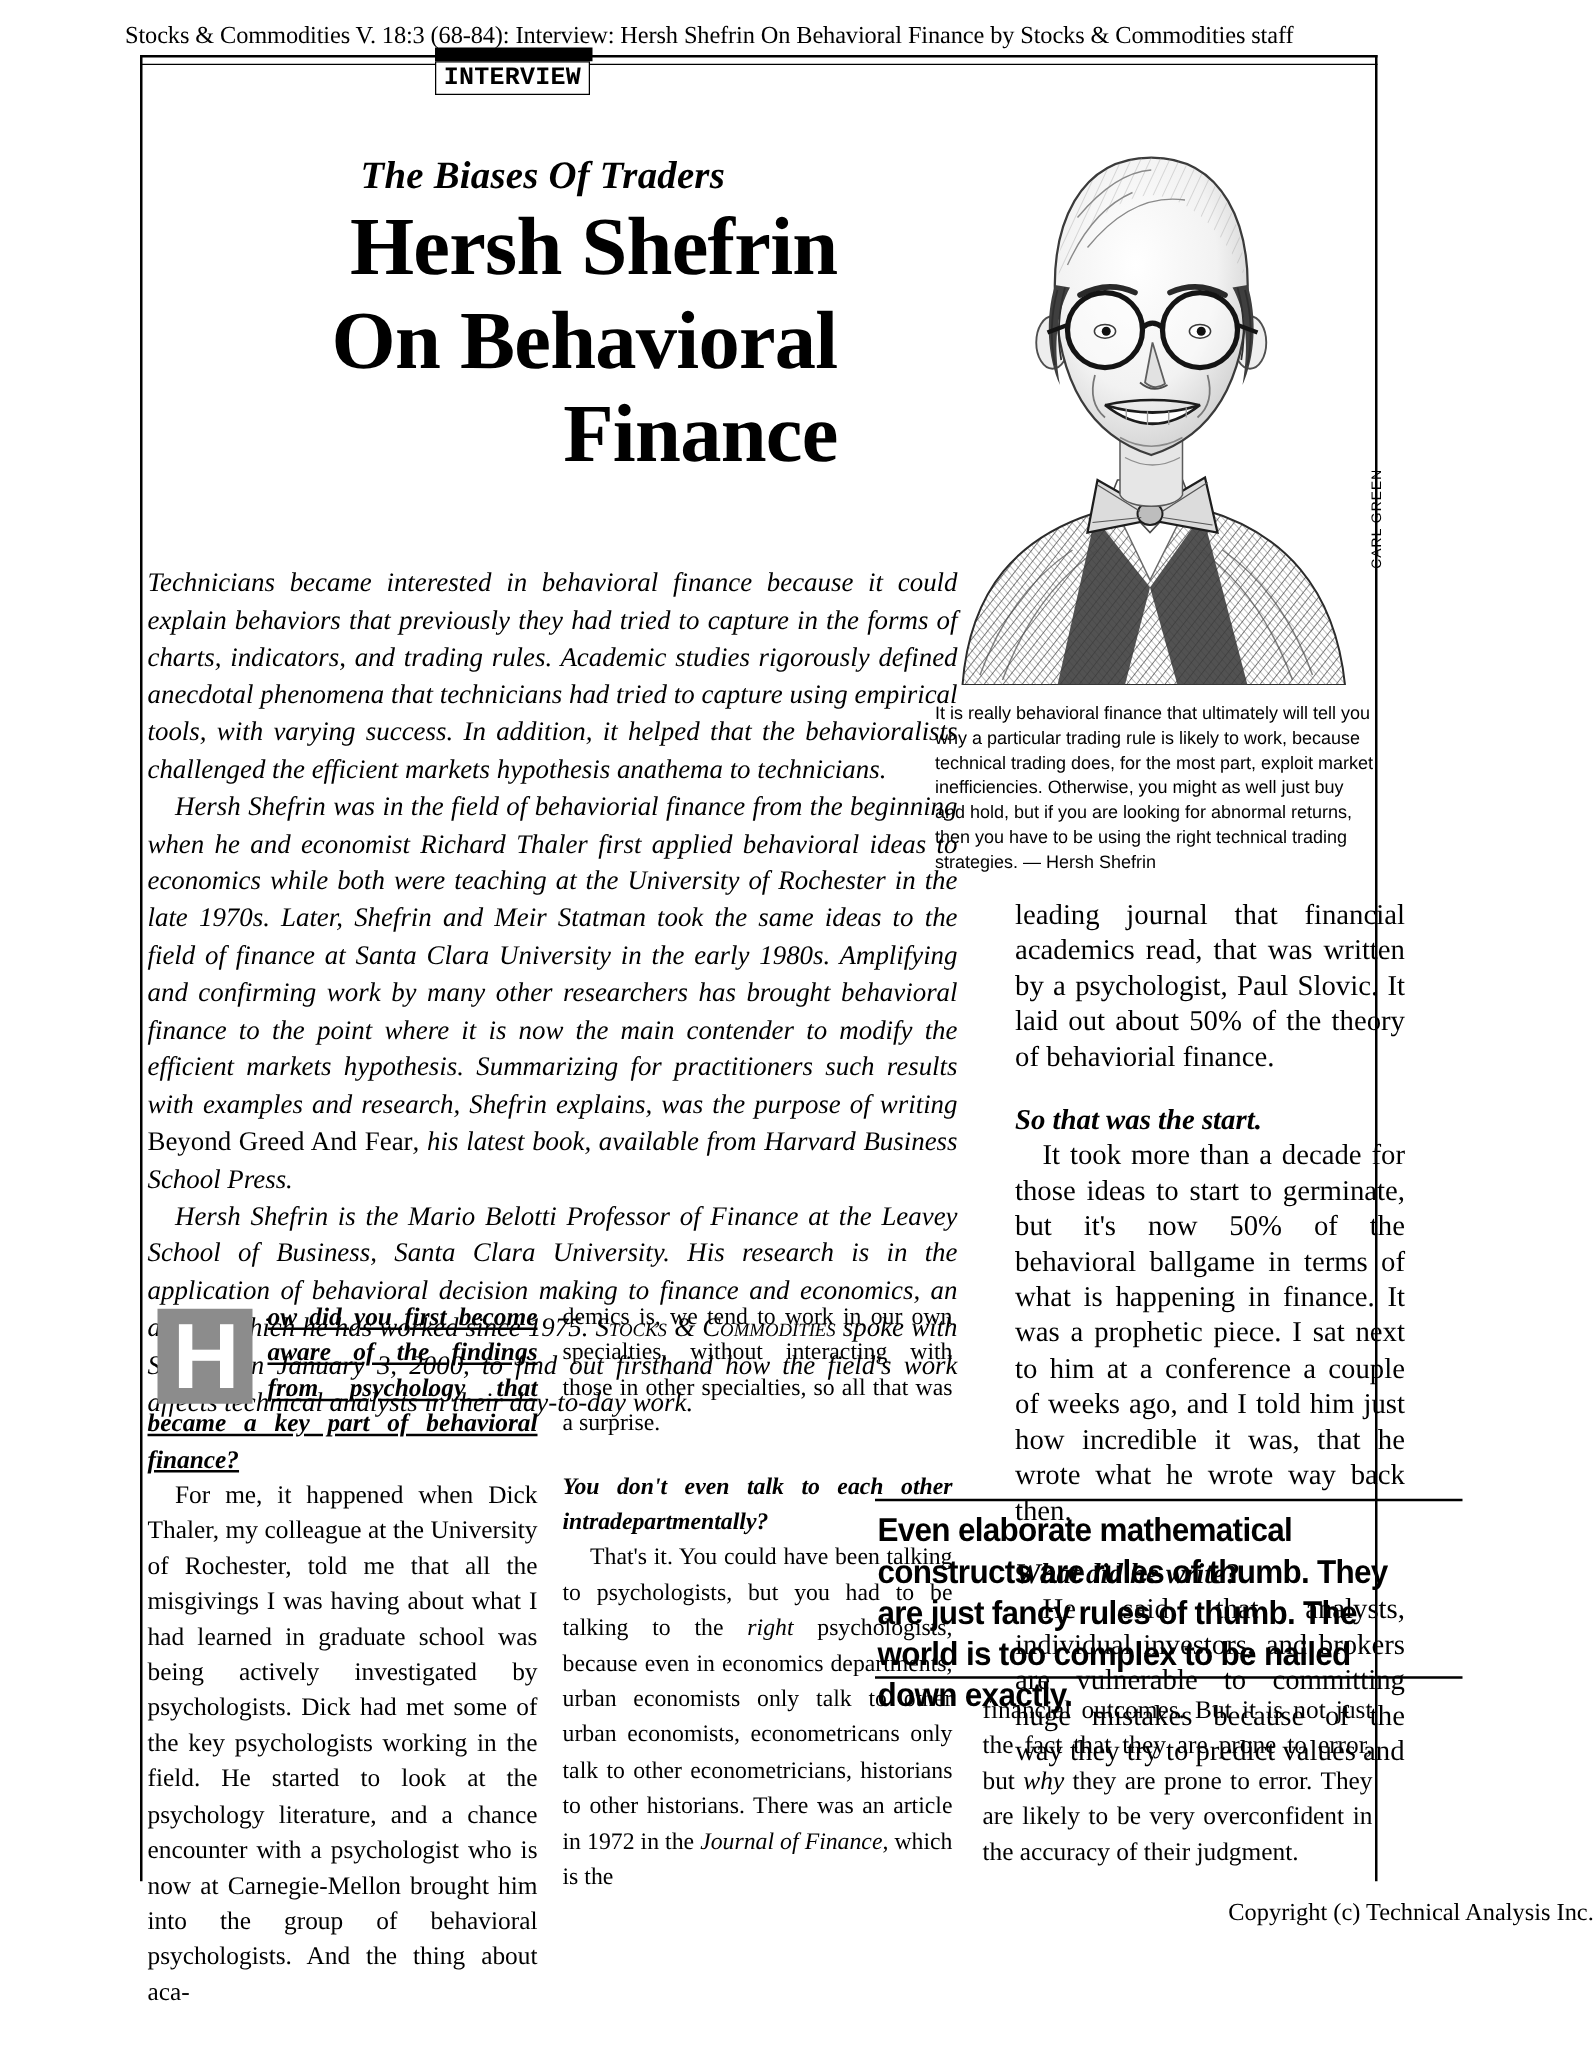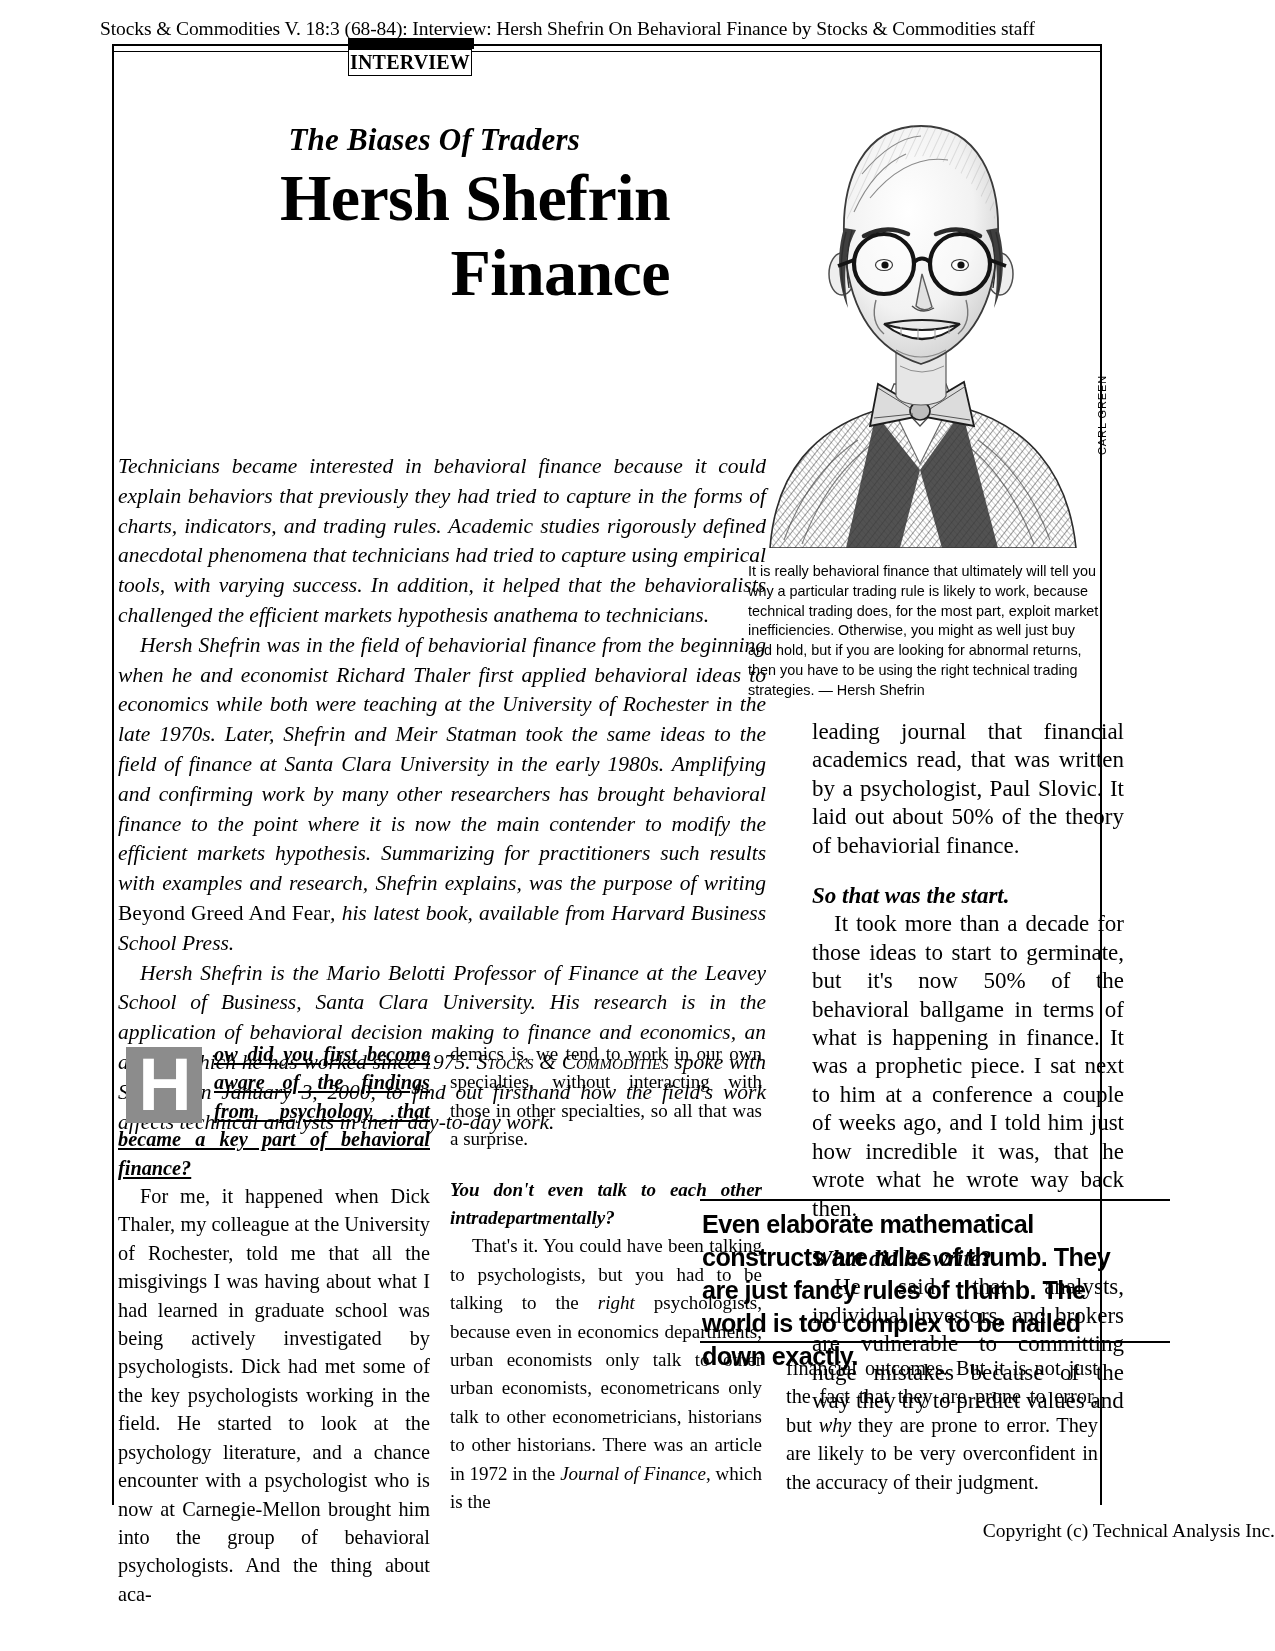--- a/index.html
+++ b/index.html
@@ -86,21 +86,21 @@
     width: 124px;
     height: 27px;
     border: 1px solid #000;
     background: #fff;
     display: flex;
     align-items: center;
     justify-content: center;
     box-sizing: border-box;
   }
   .badge-box span {
-    font-family: Liberation Serif, serif;
+    font-family: Liberation Mono, monospace;
     font-weight: bold;
     font-size: 20px;
     letter-spacing: 0.2px;
   }
 
   
   .kicker {
     position: absolute;
     left: 150px;
     top: 122px;
@@ -309,20 +309,21 @@
   <div class="badge-wrap">
     <div class="badge-bar"></div>
     <div class="badge-box">
       <span>INTERVIEW</span>
     </div>
   </div>
 
   <div class="kicker">The Biases Of Traders</div>
   <div class="headline">
     <div>Hersh Shefrin</div>
+    <div>On Behavioral</div>
     <div>Finance</div>
   </div>
 
   <div class="portrait">
     <svg width="350" height="470" viewBox="0 0 350 470" xmlns="http://www.w3.org/2000/svg">
       <defs>
         <pattern id="hatch" width="6" height="6" patternUnits="userSpaceOnUse" patternTransform="rotate(38)">
           <line x1="0" y1="0" x2="0" y2="6" stroke="#6e6e6e" stroke-width="1.4"></line>
         </pattern>
         <pattern id="hatch2" width="4" height="4" patternUnits="userSpaceOnUse" patternTransform="rotate(-42)">

